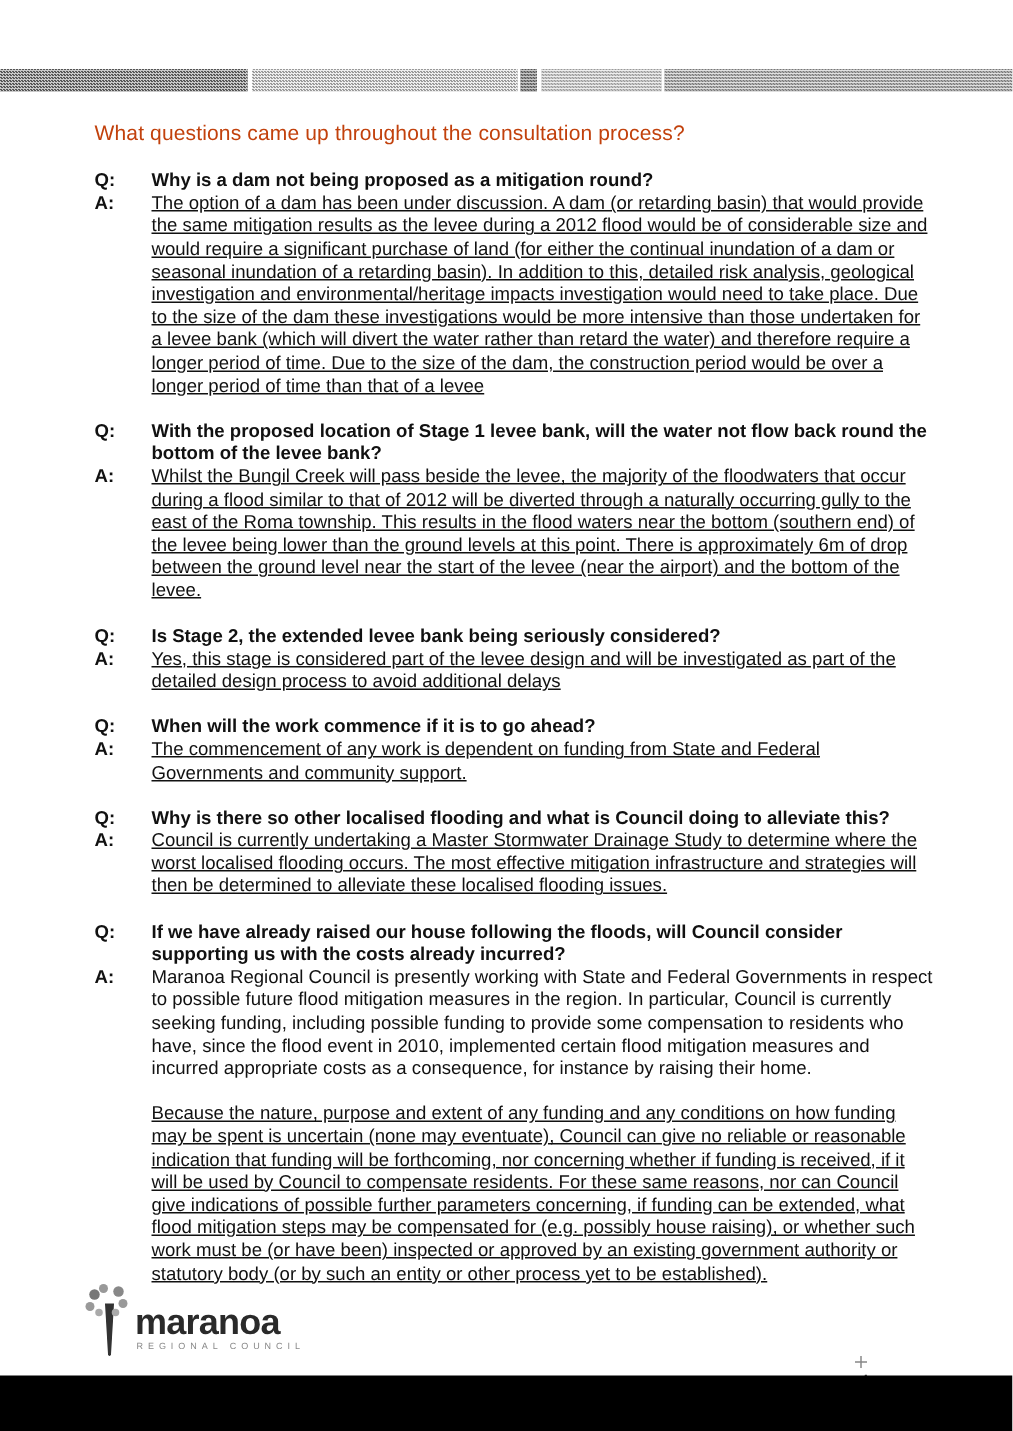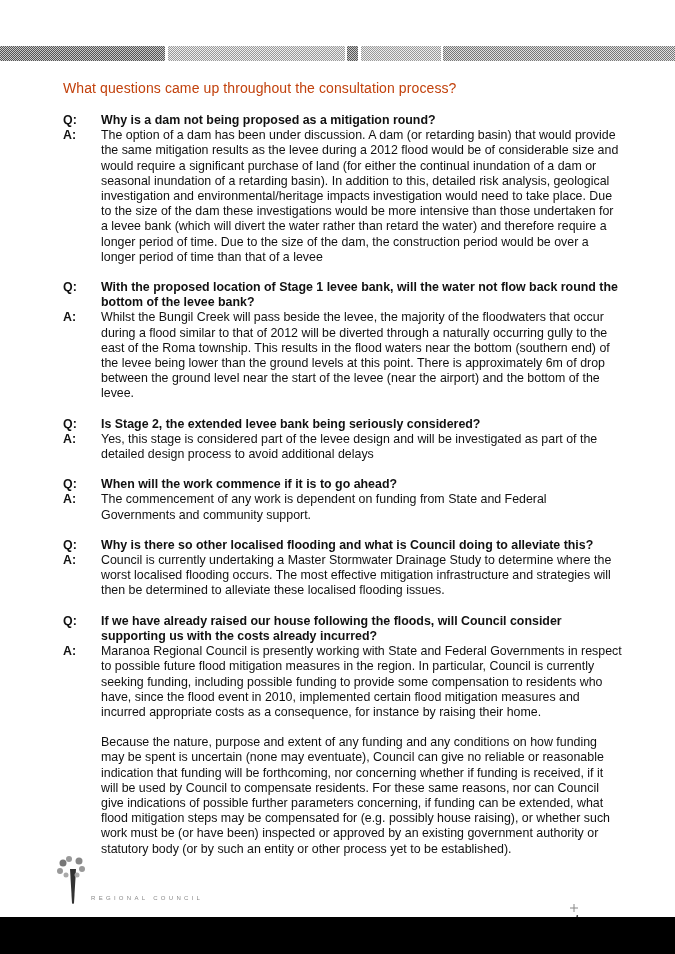--- a/index.html
+++ b/index.html
@@ -16,21 +16,21 @@
   .section-title {
     position: absolute; top: 80px; left: 63px; font-size: 14px; color: #c2410c; letter-spacing: 0.1px;
   }
   .content { position: absolute; top: 113px; left: 63px; width: 560px; font-size: 12.4px; line-height: 15.2px; }
   .qa { margin-bottom: 15px; }
   .row { display: flex; }
   .tag { width: 38px; flex: none; font-weight: bold; }
   .q-text { font-weight: bold; flex: 1; }
   .a-text { flex: 1; }
   .a-text p { margin: 0 0 15px 0; }
-  .a-text p:last-child { margin-bottom: 0; }
+  .a-text p:last-child { margin-bottom: 0; text-decoration: underline; }
 
   .logo-maranoa { position: absolute; top: 855px; left: 55px; width: 150px; height: 50px; }
   .maranoa-word { position: absolute; left: 35px; top: 13px; font-size: 24px; font-weight: bold; color: #2a2a2a; letter-spacing: -0.5px; }
   .maranoa-sub { position: absolute; left: 36px; top: 40px; font-size: 6px; letter-spacing: 3.3px; color: #888; }
   .logo-engage { position: absolute; top: 900px; left: 448px; width: 170px; height: 60px; }
   .engage-word { position: absolute; left: 2px; top: 10px; font-size: 23px; color: #444; letter-spacing: 0.3px; }
   .engage-script { position: absolute; left: 118px; top: 30px; font-size: 15px; font-style: italic; color: #777; font-family: "DejaVu Serif", serif; }
   .footer-bar { position: absolute; left: 0; top: 917px; width: 675px; height: 37px; background: #000; }
 </style>
 </head>
@@ -132,20 +132,21 @@
   <svg width="34" height="50" viewBox="0 0 34 50" style="position:absolute;left:0;top:0">
     <path d="M15 14 L21 14 L19 48 Q18 50 17 48 Z" fill="#333"></path>
     <circle cx="8" cy="8" r="3.5" fill="#777"></circle>
     <circle cx="14" cy="4" r="3" fill="#999"></circle>
     <circle cx="24" cy="6" r="3.5" fill="#888"></circle>
     <circle cx="5" cy="16" r="3" fill="#999"></circle>
     <circle cx="27" cy="14" r="3" fill="#999"></circle>
     <circle cx="11" cy="20" r="2.5" fill="#aaa"></circle>
     <circle cx="22" cy="20" r="2.5" fill="#aaa"></circle>
   </svg>
+  <span class="maranoa-word">maranoa</span>
   <span class="maranoa-sub">REGIONAL COUNCIL</span>
 </div>
 
 <div class="logo-engage">
   <span class="engage-word">engagement</span>
   <span class="engage-script">other</span>
   <svg width="170" height="60" viewBox="0 0 170 60" style="position:absolute;left:0;top:0">
     <g stroke="#888" stroke-width="1" fill="none">
       <path d="M126 4 L126 12 M122 8 L130 8"></path>
       <path d="M145 44 L145 52 M141 48 L149 48"></path>

